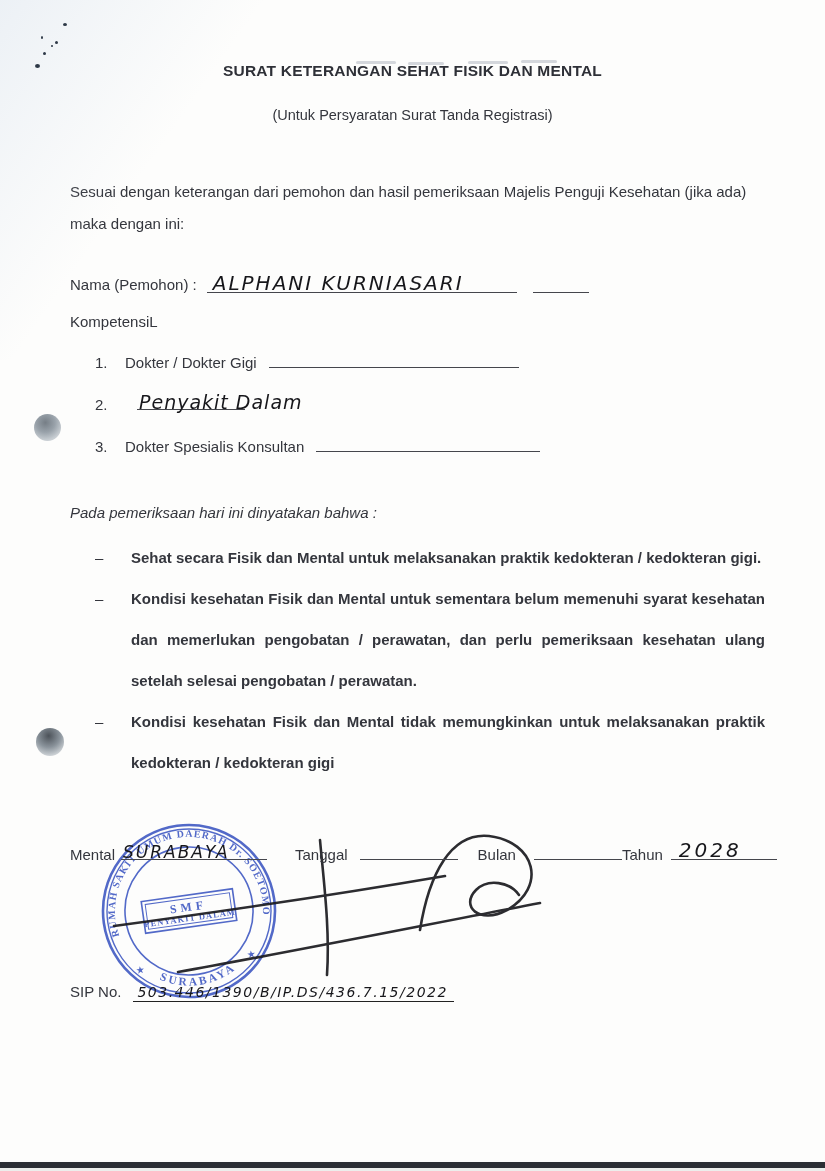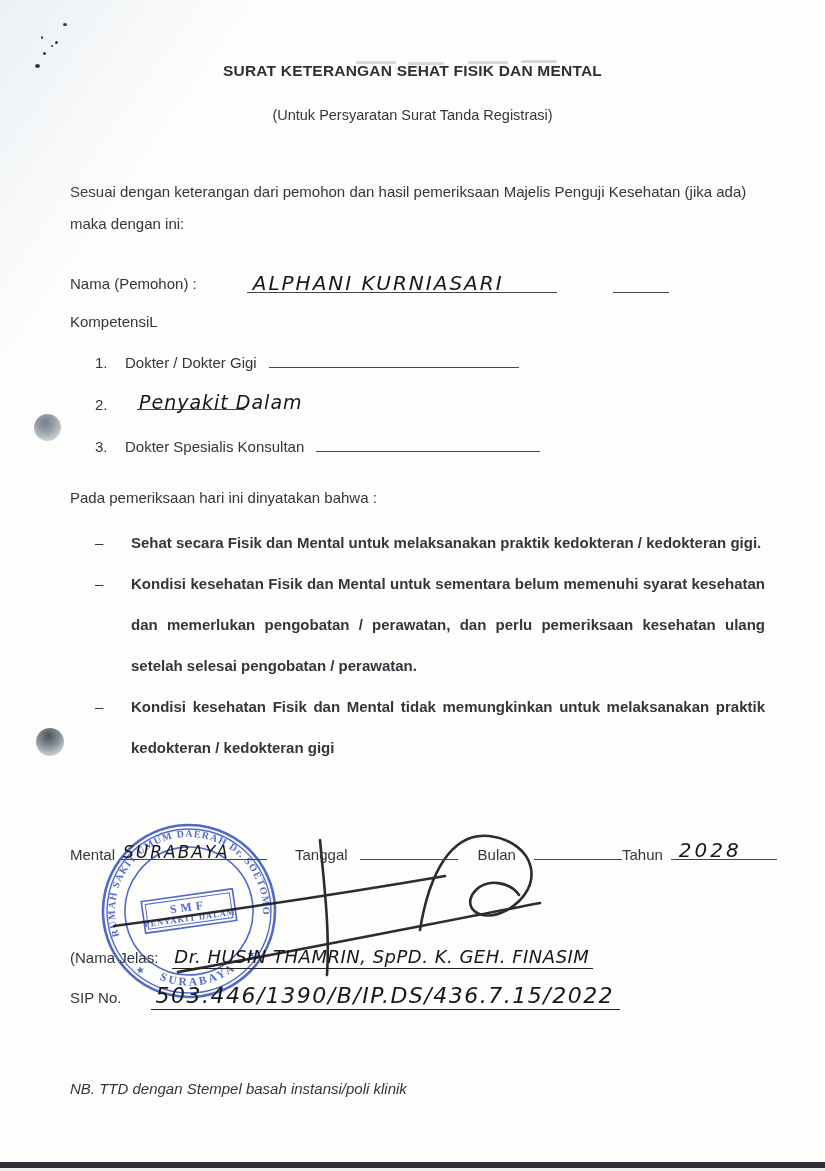--- a/index.html
+++ b/index.html
@@ -29,53 +29,53 @@
   .title-block{padding-top:62px;text-align:center;}
   .doc-title{font-size:15.5px;font-weight:bold;letter-spacing:.2px;color:#2e3037;}
   .doc-subtitle{margin-top:27px;font-size:14.5px;color:#34363d;}
 
   .content{margin-left:70px;margin-right:58px;font-size:15px;}
   .intro{margin-top:53px;line-height:32px;max-width:700px;}
 
   .blank{display:inline-block;border-bottom:1.6px solid #45464c;height:18px;position:relative;vertical-align:baseline;}
   .hw{font-family:"DejaVu Sans",sans-serif;font-style:italic;color:#17171b;white-space:nowrap;}
 
-  .nama-line{margin-top:34px;display:flex;align-items:center;gap:40px;}
+  .nama-line{margin-top:34px;display:flex;align-items:flex-end;}
   .nama-blank{width:310px;margin-left:10px;}
   .nama-blank .hw{position:absolute;left:6px;bottom:-3px;font-size:20px;letter-spacing:2px;}
   .nama-blank-short{width:56px;margin-left:16px;}
 
   .kompetensi{margin-top:20px;}
 
   .comp-list{margin-top:19px;}
   .comp-item{display:flex;align-items:baseline;margin-left:25px;height:42px;}
   .comp-num{width:30px;}
   .comp-blank{margin-left:12px;}
   .comp-blank .hw{position:absolute;left:2px;bottom:-4px;font-size:19px;letter-spacing:1px;}
 
-  .stmt-heading{margin-top:14px;}
+  .stmt-heading{margin-top:29px;font-style:italic;}
   .stmt-list{margin-top:16px;}
   .stmt-item{display:flex;line-height:41px;margin-left:25px;}
   .stmt-dash{width:36px;}
   .stmt-text{text-align:justify;width:634px;font-weight:bold;}
 
   .tempat-line{position:absolute;left:70px;top:841px;font-size:15px;display:flex;align-items:baseline;z-index:5;}
   .b-tempat{width:146px;margin-left:6px;}
   .b-tempat .hw{position:absolute;left:2px;bottom:-3px;font-size:17px;letter-spacing:2px;}
   .b-tanggal{width:98px;margin-left:12px;}
   .b-bulan{width:88px;margin-left:18px;}
   .b-tahun{width:106px;margin-left:8px;}
   .b-tahun .hw{position:absolute;left:8px;bottom:-3px;font-size:20px;letter-spacing:3px;}
   .lbl-tanggal{margin-left:28px;}
   .lbl-bulan{margin-left:20px;}
 
   .nama2-line{position:absolute;left:70px;top:946px;font-size:15px;display:flex;align-items:baseline;z-index:5;}
   .nama2-line .hw{margin-left:14px;font-size:18px;letter-spacing:.5px;border-bottom:1.6px solid #222;padding:0 4px 1px 2px;}
   .sip-line{position:absolute;left:70px;top:983px;font-size:15px;display:flex;align-items:baseline;z-index:5;}
-  .sip-line .hw{margin-left:30px;font-size:22px;letter-spacing:1.5px;border-bottom:1.6px solid #222;padding:0 6px 1px 4px;}
+  .sip-line .hw{margin-left:12px;font-size:14px;letter-spacing:1.5px;border-bottom:1.6px solid #222;padding:0 6px 1px 4px;}
 
   .nb-line{position:absolute;left:70px;top:1080px;font-size:15px;font-style:italic;color:#33353c;z-index:5;}
 
   .stamp{position:absolute;left:94px;top:819px;width:190px;height:185px;opacity:.88;z-index:2;}
   .signature{position:absolute;left:98px;top:814px;width:510px;height:185px;z-index:3;pointer-events:none;}
 
   .scan-edge{position:absolute;left:0;top:1162px;width:825px;height:6px;background:#2c2f35;z-index:6;}
   .scan-edge-below{position:absolute;left:0;top:1168px;width:825px;height:3px;background:#eceeec;z-index:6;}
 </style>
 </head>
@@ -200,27 +200,22 @@
 
   <svg class="signature" viewBox="0 0 510 185">
     <g fill="none" stroke="#1b1b1f" stroke-width="2.6" stroke-linecap="round" opacity="0.92">
       <path d="M 222 26 C 226 70, 232 116, 229 161"></path>
       <path d="M 322 116 C 331 60, 353 18, 391 22 C 438 28, 449 73, 409 96 C 381 111, 362 92, 378 76 C 390 64, 412 68, 421 81"></path>
       <path d="M 16 112 C 120 98, 242 80, 347 62"></path>
       <path d="M 80 158 C 182 140, 322 112, 442 89"></path>
     </g>
   </svg>
 
-  <div class="nama2-line">
-    <span>(Nama Jelas:</span>
-    <span class="hw">Dr. HUSIN THAMRIN, SpPD. K. GEH. FINASIM</span>
-  </div>
   <div class="sip-line">
     <span>SIP No.</span>
     <span class="hw">503.446/1390/B/IP.DS/436.7.15/2022</span>
   </div>
 
-  <div class="nb-line">NB. TTD dengan Stempel basah instansi/poli klinik</div>
 
   <div class="scan-edge"></div>
   <div class="scan-edge-below"></div>
 
 </div>
 
 </body></html>

